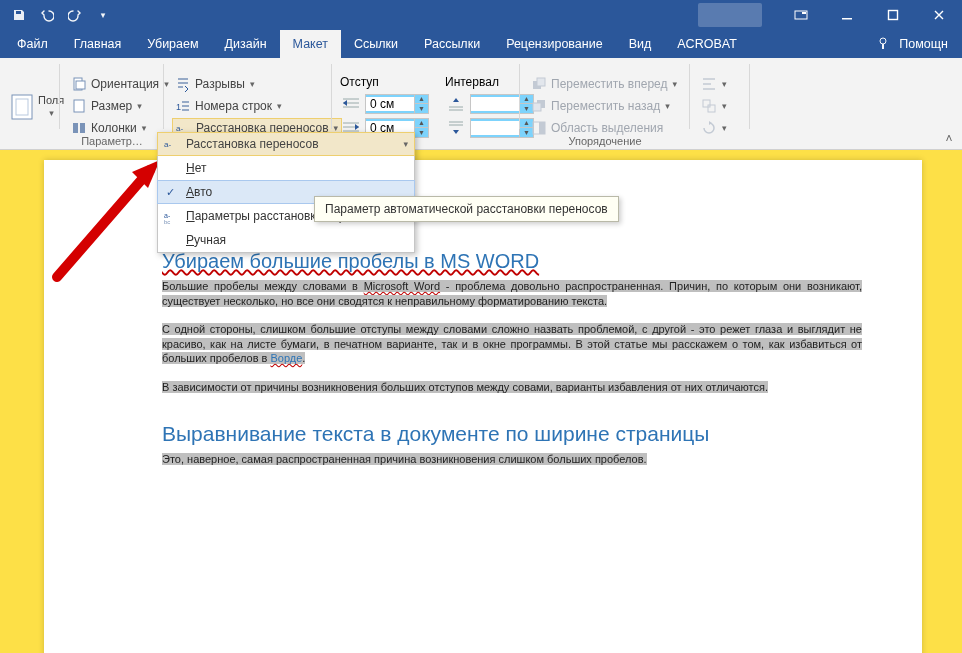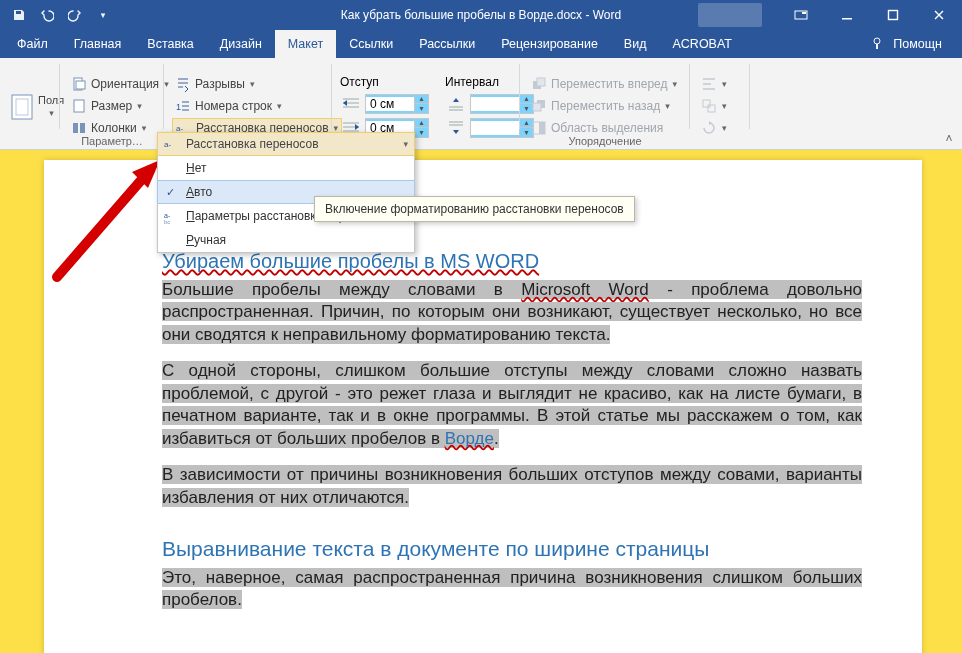--- a/index.html
+++ b/index.html
@@ -17,21 +17,21 @@
   .tb-title { position:absolute; left:0; right:0; text-align:center; pointer-events:none; font-size:12px; }
   .tb-right { position:absolute; right:0; display:flex; align-items:center; height:100%; }
   .tb-user { width:64px; height:24px; background: rgba(255,255,255,.22); margin-right: 16px; border-radius:2px;}
   .tb-btn { width:46px; height:30px; display:flex; align-items:center; justify-content:center; }
   .tabs {
     height: 28px; background: #2b579a; color:#fff; display:flex; align-items:stretch;
     padding-left: 4px; position: relative;
   }
   .tab { padding: 0 13px; display:flex; align-items:center; font-size:12.5px; }
   .tab.active { background:#f3f3f3; color:#2b579a; }
-  .tabs-right { position:absolute; right:8px; top:0; height:100%; display:flex; align-items:center; gap:4px; padding-right:8px; }
+  .tabs-right { position:absolute; right:2px; top:0; height:100%; display:flex; align-items:center; gap:4px; padding-right:8px; }
   .tabs-right .tab { padding:0 8px; }
   .ribbon {
     height: 92px; background:#f3f3f3; border-bottom:1px solid #d0d0d0;
     display:flex; position:relative;
   }
   .group { position:relative; display:flex; flex-direction:column; padding:4px 8px 0 8px; }
   .group::after { content:""; position:absolute; right:0; top:6px; bottom:20px; width:1px; background:#d8d8d8; }
   .group-title { position:absolute; bottom:2px; left:0; right:0; text-align:center; color:#666; font-size:11px; }
   .group-body { display:flex; align-items:center; gap:6px; flex:1; }
   .vstack { display:flex; flex-direction:column; gap:2px; }
@@ -46,21 +46,21 @@
   .spin { display:flex; align-items:center; border:1px solid #c6c6c6; background:#7dd3fc; height:20px; }
   .spin input { border:none; width:48px; font-size:12px; padding:0 4px; outline:none; }
   .spin .arrows { width:14px; display:flex; flex-direction:column; }
   .spin .arrows div { height:9px; border-left:1px solid #c6c6c6; display:flex; align-items:center; justify-content:center; font-size:7px; color:#555;}
   .spin .arrows div:first-child { border-bottom:1px solid #c6c6c6;}
   .hdr-label { font-size:12px; color:#000000; margin-bottom:2px; }
   .ribbon-collapse { margin-left:auto; width:26px; display:flex; align-items:flex-end; justify-content:center; padding-bottom:3px; color:#666; }
   .docwrap { position:absolute; top:150px; left:0; right:0; bottom:0; background:#fde047; overflow:hidden;}
   .page { position:absolute; left:44px; top:10px; width:878px; height:700px; background:#fff; box-shadow:0 0 6px rgba(0,0,0,.18); padding:90px 60px 40px 118px; }
   .doc h2 { color:#2e74b5; font-weight:400; font-size:20px; margin-bottom:6px; }
-  .doc p { font-size:17px; line-height:1.32; color:#222; margin-bottom:14px; text-align:justify; }
+  .doc p { font-size:11px; line-height:1.32; color:#222; margin-bottom:14px; text-align:justify; }
   .doc p .selrun { background:#bfbfbf; }
   .red-wavy { text-decoration: underline wavy #c00000; text-decoration-skip-ink:none;}
   .blue-link { color:#2e74b5; }
   .arrow-annot { position:absolute; left:42px; top:152px; width:150px; height:130px; pointer-events:none; z-index:40;}
   .dropdown {
     position:absolute; left:157px; top:132px; width:258px; background:#fff;
     border:1px solid #c6c6c6; box-shadow:2px 2px 6px rgba(0,0,0,.25); z-index:50;
   }
   .dropdown .trigger { height:24px; background:#f2e7c9; border:1px solid #eecf6f; margin:-1px -1px 0 -1px; display:flex; align-items:center; gap:6px; padding:0 6px; color:#444;}
   .dropdown .mi { height:24px; display:flex; align-items:center; gap:10px; padding:0 8px 0 28px; position:relative; color:#333;}
@@ -89,21 +89,20 @@
           <path fill="none" stroke="#fff" stroke-width="1.4" d="M9 3a5 5 0 1 1-5 5M4 3l-2 2 2 2" stroke-linecap="round"></path>
         </svg>
     </span>
     <span class="tb-icon">
       <svg width="14" height="14" viewBox="0 0 14 14">
           <path fill="none" stroke="#fff" stroke-width="1.4" d="M5 3a5 5 0 1 0 5 5M10 3l2 2-2 2" stroke-linecap="round"></path>
         </svg>
     </span>
     <span class="tb-icon" style="color:#fff;font-size:9px;">▾</span>
   </div>
-  <div class="tb-title">Как убрать большие пробелы в Ворде.docx - Word</div>
   <div class="tb-right">
     <div class="tb-user"></div>
     <div class="tb-btn">
       <svg width="14" height="10" viewBox="0 0 14 10">
           <rect x="1" y="1" width="12" height="8" fill="none" stroke="#fff"></rect>
           <rect x="8" y="2" width="4" height="2" fill="#fff"></rect>
         </svg>
     </div>
     <div class="tb-btn">
         <svg width="12" height="12">
@@ -119,21 +118,21 @@
         <svg width="12" height="12">
           <path d="M2 2l8 8M10 2l-8 8" stroke="#fff" stroke-width="1.4"></path>
         </svg>
       </div>
   </div>
 </div>
 
 <div class="tabs">
   <div class="tab">Файл</div>
   <div class="tab">Главная</div>
-  <div class="tab">Вставка</div>
+  <div class="tab">Убираем</div>
   <div class="tab">Дизайн</div>
   <div class="tab active">Макет</div>
   <div class="tab">Ссылки</div>
   <div class="tab">Рассылки</div>
   <div class="tab">Рецензирование</div>
   <div class="tab">Вид</div>
   <div class="tab">ACROBAT</div>
   <div class="tabs-right">
     <span class="tb-icon">
       <svg width="14" height="14" viewBox="0 0 14 14">
@@ -419,19 +418,19 @@
           <text x="0" y="16" font-size="6" fill="#7a93b8">bc</text>
         </svg>
       </span>
     <span><span class="u">П</span><span>араметры расстановки переносов...</span></span>
   </div>
   <div class="mi">
       <span><span class="u">Р</span><span>учная</span></span>
     </div>
 </div>
 
-<div class="tooltip">Включение форматированию расстановки переносов</div>
+<div class="tooltip">Параметр автоматической расстановки переносов</div>
 
 <svg class="arrow-annot" viewBox="0 0 150 130">
   <defs></defs>
   <path d="M15 125 L108 18" stroke="#d40000" stroke-width="10" stroke-linecap="round"></path>
   <path d="M118 8 L90 20 L106 36 Z" fill="#d40000"></path>
 </svg>
 
 </body></html>

